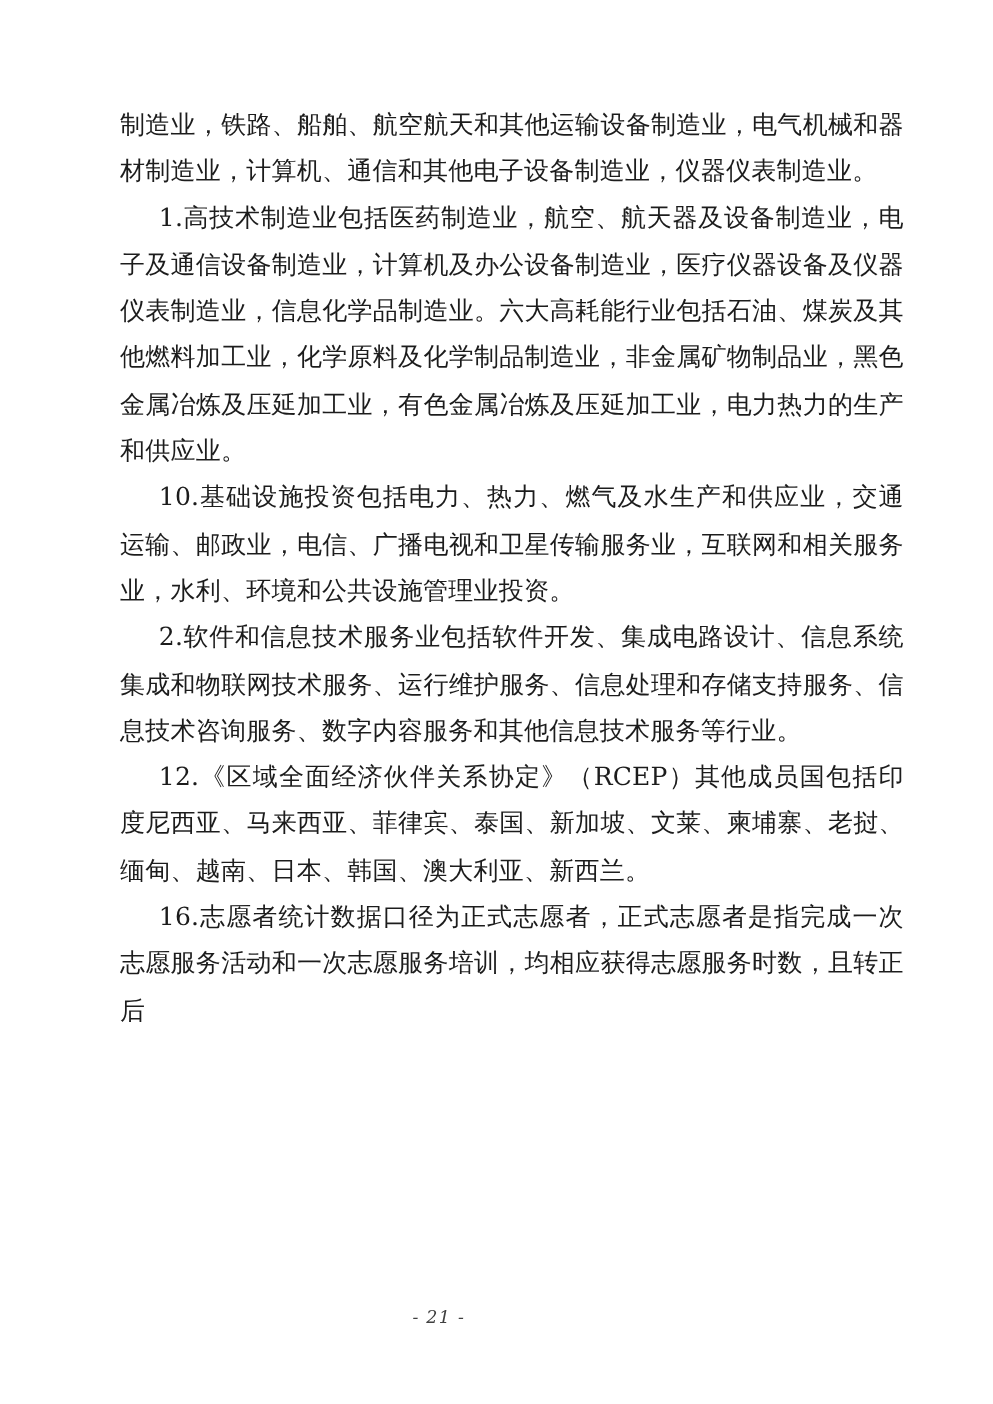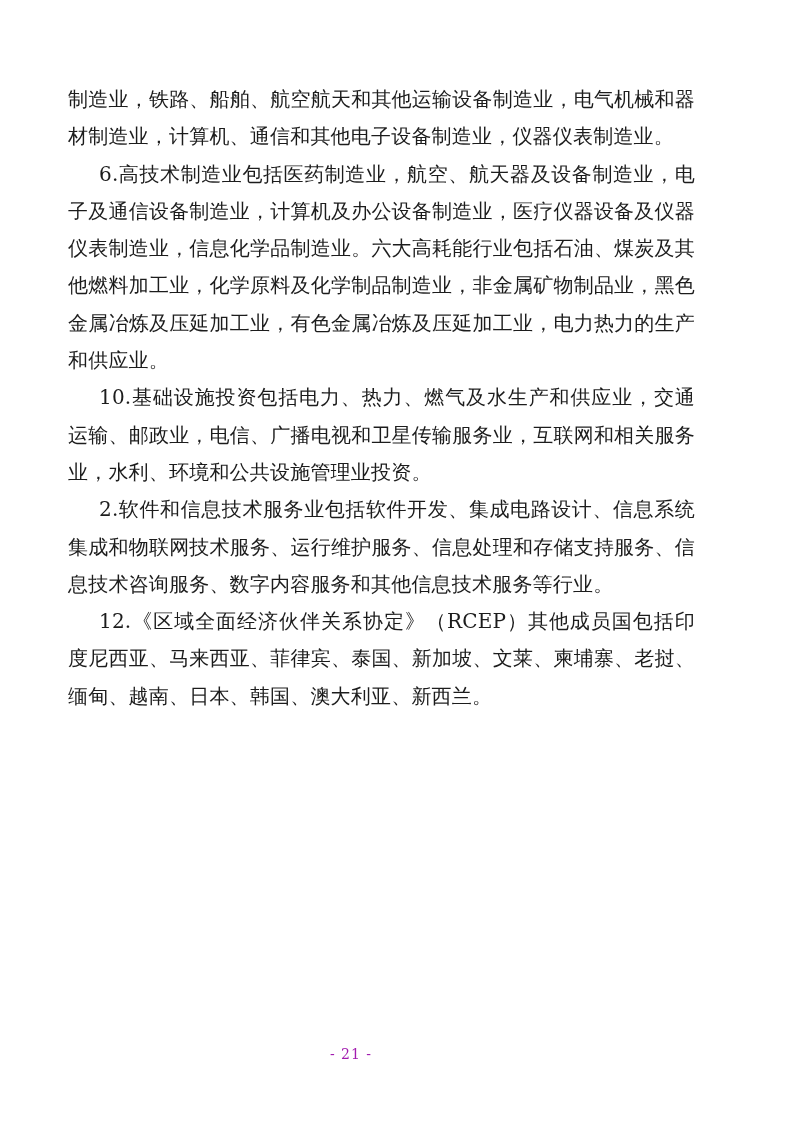--- a/index.html
+++ b/index.html
@@ -11,21 +11,21 @@
     position: relative;
     width: 794px;
     height: 1123px;
     background: #ffffff;
     overflow: hidden;
     font-family: "DejaVu Serif", "Liberation Serif", serif;
     color: #1c1c1c;
   }
   .content {
     position: absolute;
-    left: 68px;
+    left: 96px;
     top: 81px;
     width: 627px;
   }
   .para {
     margin: 0;
     font-size: 20px;
     line-height: 37.3px;
     text-align: justify;
     text-justify: inter-ideograph;
     text-indent: 31px;
@@ -35,28 +35,30 @@
     text-indent: 0;
   }
   .page-footer {
     position: absolute;
     left: 0;
     width: 702px;
     top: 1046px;
     text-align: center;
     font-size: 14px;
     letter-spacing: 1px;
-    color: #a21caf;
+    color: #404040;
+    font-style: italic;
   }
 </style>
 </head>
 <body>
 
 <div class="page">
   <div class="content">
     <p class="para no-indent">制造业，铁路、船舶、航空航天和其他运输设备制造业，电气机械和器材制造业，计算机、通信和其他电子设备制造业，仪器仪表制造业。</p>
-    <p class="para">6.高技术制造业包括医药制造业，航空、航天器及设备制造业，电子及通信设备制造业，计算机及办公设备制造业，医疗仪器设备及仪器仪表制造业，信息化学品制造业。六大高耗能行业包括石油、煤炭及其他燃料加工业，化学原料及化学制品制造业，非金属矿物制品业，黑色金属冶炼及压延加工业，有色金属冶炼及压延加工业，电力热力的生产和供应业。</p>
+    <p class="para">1.高技术制造业包括医药制造业，航空、航天器及设备制造业，电子及通信设备制造业，计算机及办公设备制造业，医疗仪器设备及仪器仪表制造业，信息化学品制造业。六大高耗能行业包括石油、煤炭及其他燃料加工业，化学原料及化学制品制造业，非金属矿物制品业，黑色金属冶炼及压延加工业，有色金属冶炼及压延加工业，电力热力的生产和供应业。</p>
     <p class="para">10.基础设施投资包括电力、热力、燃气及水生产和供应业，交通运输、邮政业，电信、广播电视和卫星传输服务业，互联网和相关服务业，水利、环境和公共设施管理业投资。</p>
     <p class="para">2.软件和信息技术服务业包括软件开发、集成电路设计、信息系统集成和物联网技术服务、运行维护服务、信息处理和存储支持服务、信息技术咨询服务、数字内容服务和其他信息技术服务等行业。</p>
     <p class="para">12.《区域全面经济伙伴关系协定》（RCEP）其他成员国包括印度尼西亚、马来西亚、菲律宾、泰国、新加坡、文莱、柬埔寨、老挝、缅甸、越南、日本、韩国、澳大利亚、新西兰。</p>
+    <p class="para">16.志愿者统计数据口径为正式志愿者，正式志愿者是指完成一次志愿服务活动和一次志愿服务培训，均相应获得志愿服务时数，且转正后</p>
   </div>
   <div class="page-footer">- 21 -</div>
 </div>
 
 </body></html>

